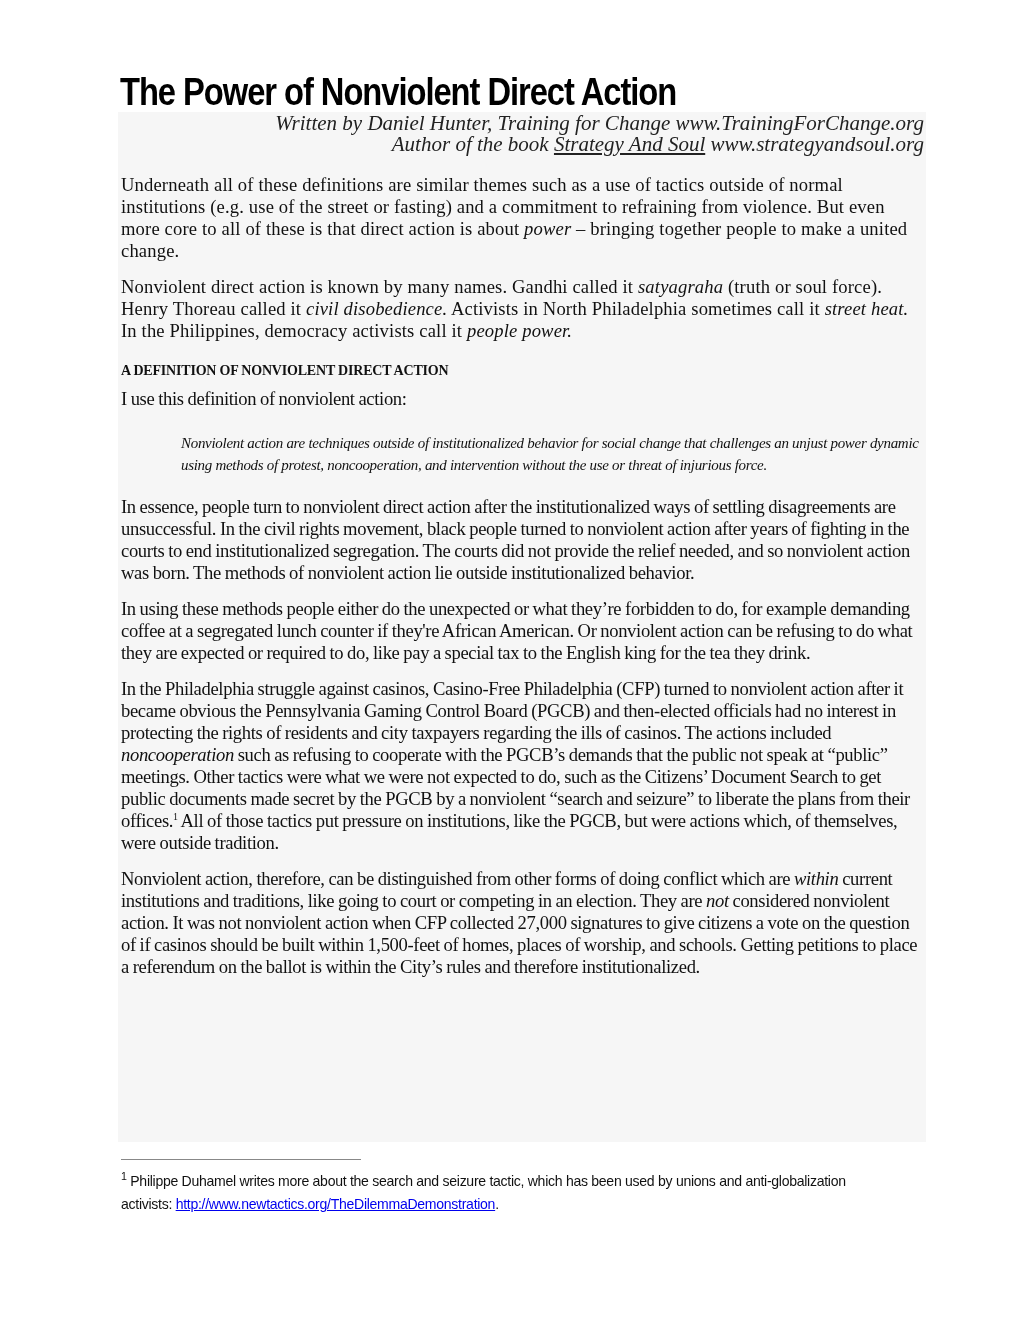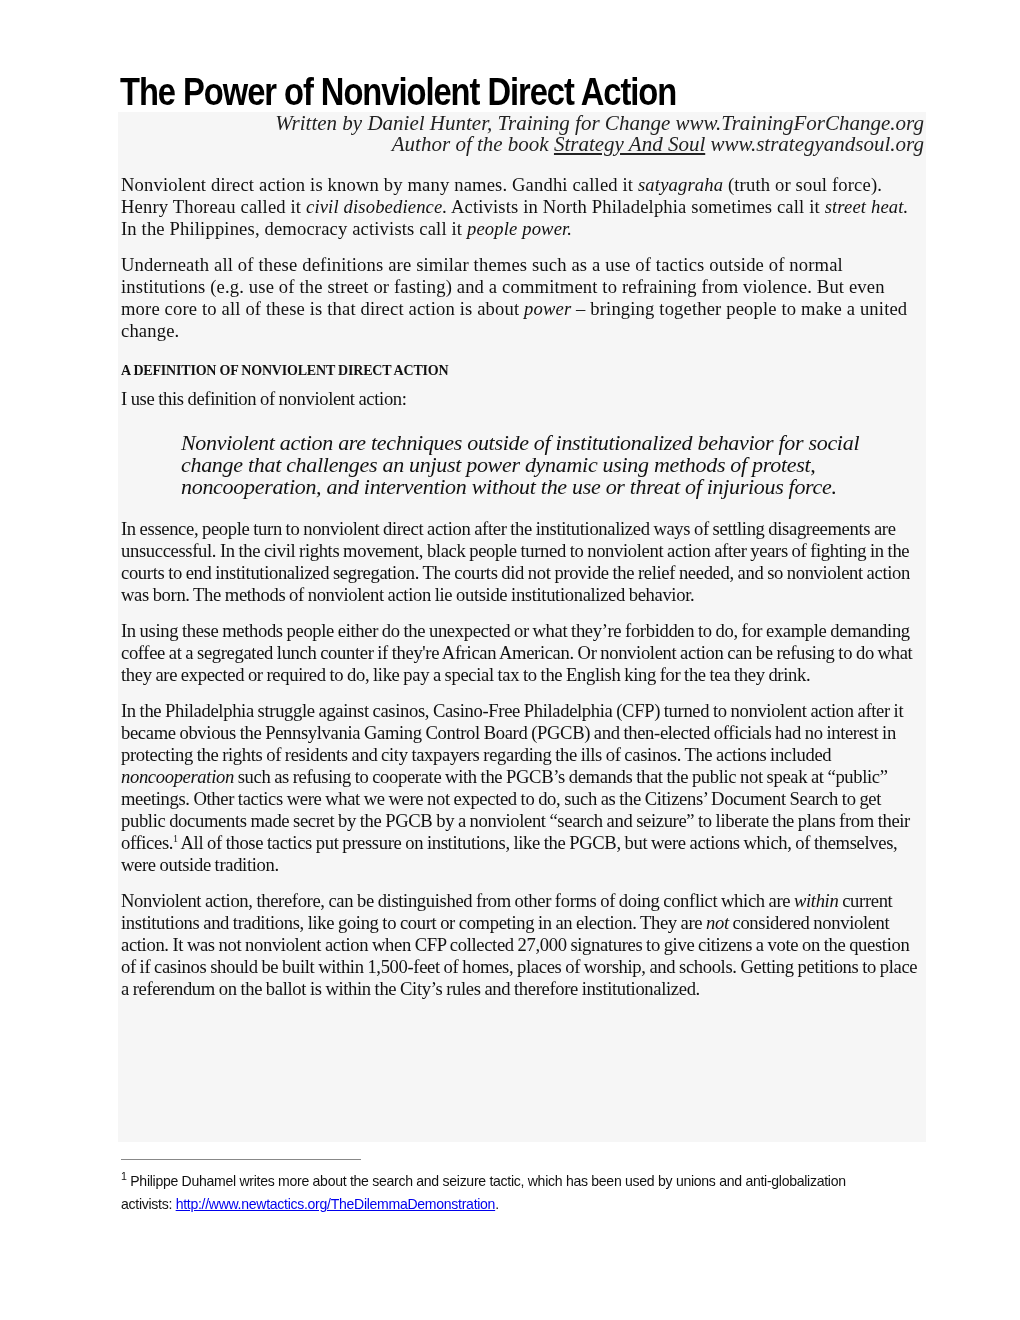--- a/index.html
+++ b/index.html
@@ -25,21 +25,21 @@
     position: absolute; left: 121px; top: 174px; width: 800px;
     font-family: "Liberation Serif", serif; font-size: 18.6px; line-height: 22px; color: #111;
   }
   .body p { margin: 0 0 14px 0; }
   .body .wide { letter-spacing: 0.15px; }
   .body .cond { letter-spacing: -0.35px; word-spacing: -0.5px; }
   .section-head {
     font-weight: bold; font-size: 14px; margin: 18px 0 6px 0; letter-spacing: -0.2px;
   }
   .blockquote {
-    margin: 22px 0 20px 60px; font-style: italic; font-size: 22px; line-height: 22px;
+    margin: 22px 0 20px 60px; font-style: italic; font-size: 15px; line-height: 22px;
     letter-spacing: -0.3px;
   }
   sup { font-size: 10px; vertical-align: super; line-height: 0; }
   .rule {
     position: absolute; left: 121px; top: 1159px; width: 240px; height: 1px; background: #888;
   }
   .footnote {
     position: absolute; left: 121px; top: 1170px; width: 800px;
     font-family: "Liberation Sans", sans-serif; font-size: 14.5px; line-height: 23px; color: #111;
     letter-spacing: -0.3px; transform: scaleX(0.97); transform-origin: left top;
@@ -54,23 +54,23 @@
   <div class="graybox"></div>
 
   <h1 class="title">The Power of Nonviolent Direct Action</h1>
 
   <div class="byline">
     <div>Written by Daniel Hunter, Training for Change www.TrainingForChange.org</div>
     <div><span>Author of the book </span><u>Strategy And Soul</u><span> www.strategyandsoul.org</span></div>
   </div>
 
   <div class="body">
+    <p class="wide"><span>Underneath all of these definitions are similar themes such as a use of tactics outside of normal institutions (e.g. use of the street or fasting) and a commitment to refraining from violence. But even more core to all of these is that direct action is about </span><em>power</em><span> – bringing together people to make a united change.</span></p>
+
     <p class="wide"><span>Nonviolent direct action is known by many names. Gandhi called it </span><em>satyagraha</em><span> (truth or soul force). Henry Thoreau called it </span><em>civil disobedience.</em><span> Activists in North Philadelphia sometimes call it </span><em>street heat.</em><span> In the Philippines, democracy activists call it </span><em>people power.</em></p>
-
-    <p class="wide"><span>Underneath all of these definitions are similar themes such as a use of tactics outside of normal institutions (e.g. use of the street or fasting) and a commitment to refraining from violence. But even more core to all of these is that direct action is about </span><em>power</em><span> – bringing together people to make a united change.</span></p>
 
     <div class="section-head">A DEFINITION OF NONVIOLENT DIRECT ACTION</div>
     <p class="cond">I use this definition of nonviolent action:</p>
 
     <div class="blockquote">Nonviolent action are techniques outside of institutionalized behavior for social change that challenges an unjust power dynamic using methods of protest, noncooperation, and intervention without the use or threat of injurious force.</div>
 
     <p class="cond">In essence, people turn to nonviolent direct action after the institutionalized ways of settling disagreements are unsuccessful. In the civil rights movement, black people turned to nonviolent action after years of fighting in the courts to end institutionalized segregation. The courts did not provide the relief needed, and so nonviolent action was born. The methods of nonviolent action lie outside institutionalized behavior.</p>
 
     <p class="cond">In using these methods people either do the unexpected or what they’re forbidden to do, for example demanding coffee at a segregated lunch counter if they're African American. Or nonviolent action can be refusing to do what they are expected or required to do, like pay a special tax to the English king for the tea they drink.</p>
 

